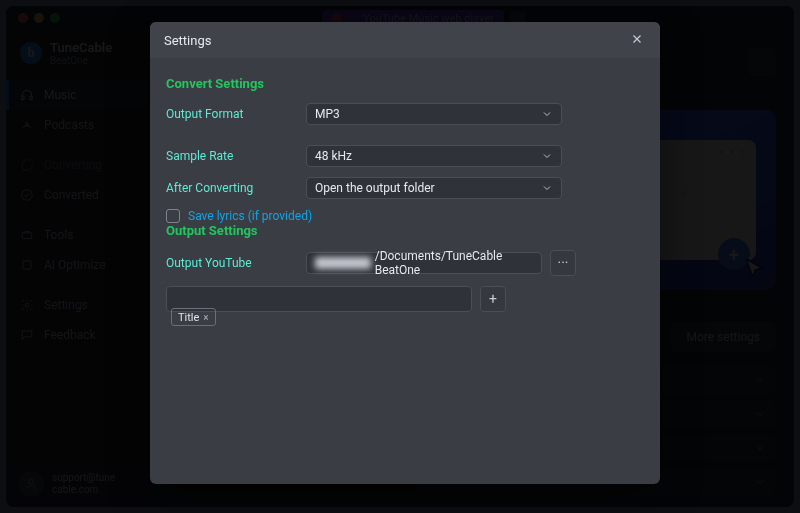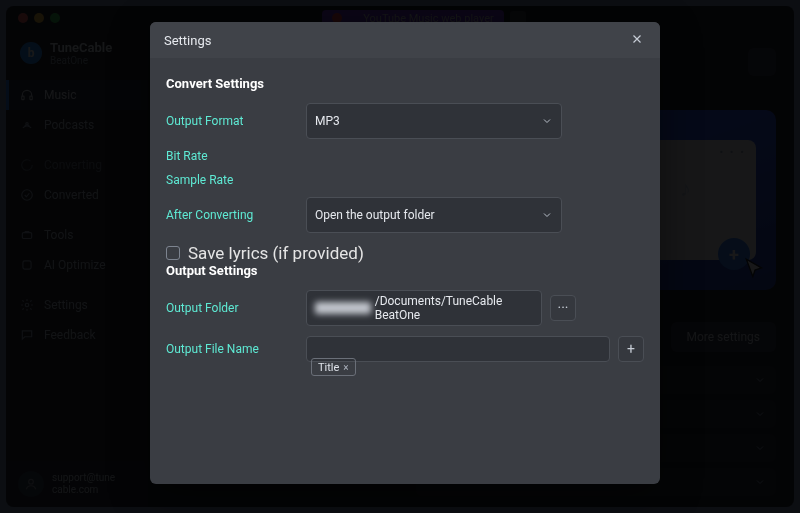--- a/index.html
+++ b/index.html
@@ -90,35 +90,35 @@
     background:#3a3d43; border-radius:6px; color:#e6e9ee;
     box-shadow: 0 10px 40px rgba(0,0,0,0.45);
     display:flex; flex-direction:column;
   }
   .modal-header{
     height:36px; background:#404349; display:flex; align-items:center; justify-content:space-between;
     padding:0 14px; border-radius:6px 6px 0 0; font-size:13px;
   }
   .close-x{ width:16px; height:16px; color:#c7cdd6; cursor:pointer; }
   .modal-body{ padding:14px 16px 10px 16px; overflow:hidden; }
-  .section-h{ font-size:13px; font-weight:700; color:#ffffff; margin:4px 0 12px 0; }
+  .section-h{ font-size:13px; font-weight:700; color:#22c55e; margin:4px 0 12px 0; }
   .section-h2{ margin-top:0; }
   .row{ display:flex; align-items:center; margin-bottom:10px; }
   .row-label{ width:140px; font-size:12px; color:#5eead4; }
   .select{
-    flex:1; height:36px; background:#2f3238; border:1px solid #4a4e55; border-radius:4px;
+    flex:1; height:22px; background:#2f3238; border:1px solid #4a4e55; border-radius:4px;
     display:flex; align-items:center; justify-content:space-between; padding:0 8px;
     font-size:12px; color:#e6e9ee; cursor:pointer; max-width:256px;
   }
   .select .chev{ width:12px;height:12px; color:#b8bfc9;}
   .checkbox-row{ display:flex; align-items:center; gap:8px; margin:2px 0 0 0px; }
   .cb{
     width:14px; height:14px; border:1px solid #7d8490; border-radius:3px; background:transparent; cursor:pointer;
   }
-  .cb-label{ font-size:17px; color:#e5e5e5; }
+  .cb-label{ font-size:12px; color:#0ea5e9; }
 
   .folder-row .select{ max-width:236px; }
   .btn-sq{
     width:26px; height:26px; margin-left:8px; border:1px solid #4a4e55; border-radius:4px;
     display:flex; align-items:center; justify-content:center; color:#c7cdd6; font-size:14px; cursor:pointer;
     background:#35383e;
   }
   .blur-span{
     display:inline-block; width:62px; height:12px; background:#c2c6cd; filter: blur(3px); border-radius:2px; margin-right:4px;
   }
@@ -312,55 +312,59 @@
       <div class="row-label">Output Format</div>
       <div class="select">
         <span>MP3</span>
         <svg class="chev" viewBox="0 0 24 24" width="12" height="12" fill="none" stroke="#b8bfc9" stroke-width="2">
             <path d="M6 9l6 6 6-6"></path>
           </svg>
       </div>
     </div>
 
     <div class="row">
-      <div class="row-label">Bit Rate</div>
     </div>
 
     <div class="row">
       <div class="row-label">Sample Rate</div>
+      <div class="select">
+        <span>48 kHz</span>
+        <svg class="chev" viewBox="0 0 24 24" width="12" height="12" fill="none" stroke="#b8bfc9" stroke-width="2">
+            <path d="M6 9l6 6 6-6"></path>
+          </svg>
+      </div>
     </div>
 
     <div class="row">
       <div class="row-label">After Converting</div>
       <div class="select">
         <span>Open the output folder</span>
         <svg class="chev" viewBox="0 0 24 24" width="12" height="12" fill="none" stroke="#b8bfc9" stroke-width="2">
             <path d="M6 9l6 6 6-6"></path>
           </svg>
       </div>
     </div>
 
     <div class="checkbox-row">
       <div class="cb"></div>
       <div class="cb-label">Save lyrics (if provided)</div>
     </div>
 
     <div class="section-h section-h2">Output Settings</div>
 
     <div class="row folder-row">
-      <div class="row-label">Output Folder</div>
+      <div class="row-label">Output YouTube</div>
       <div class="select" style="justify-content:center;">
         <span class="blur-span"></span>
         <span>/Documents/TuneCable BeatOne</span>
       </div>
       <div class="btn-sq">···</div>
     </div>
 
     <div class="row">
-      <div class="row-label">Output File Name</div>
       <div class="tag-input">
         <span class="tag">
           <span>Title</span>
           <span class="x">×</span>
         </span>
       </div>
       <div class="btn-sq">+</div>
     </div>
 
   </div>

